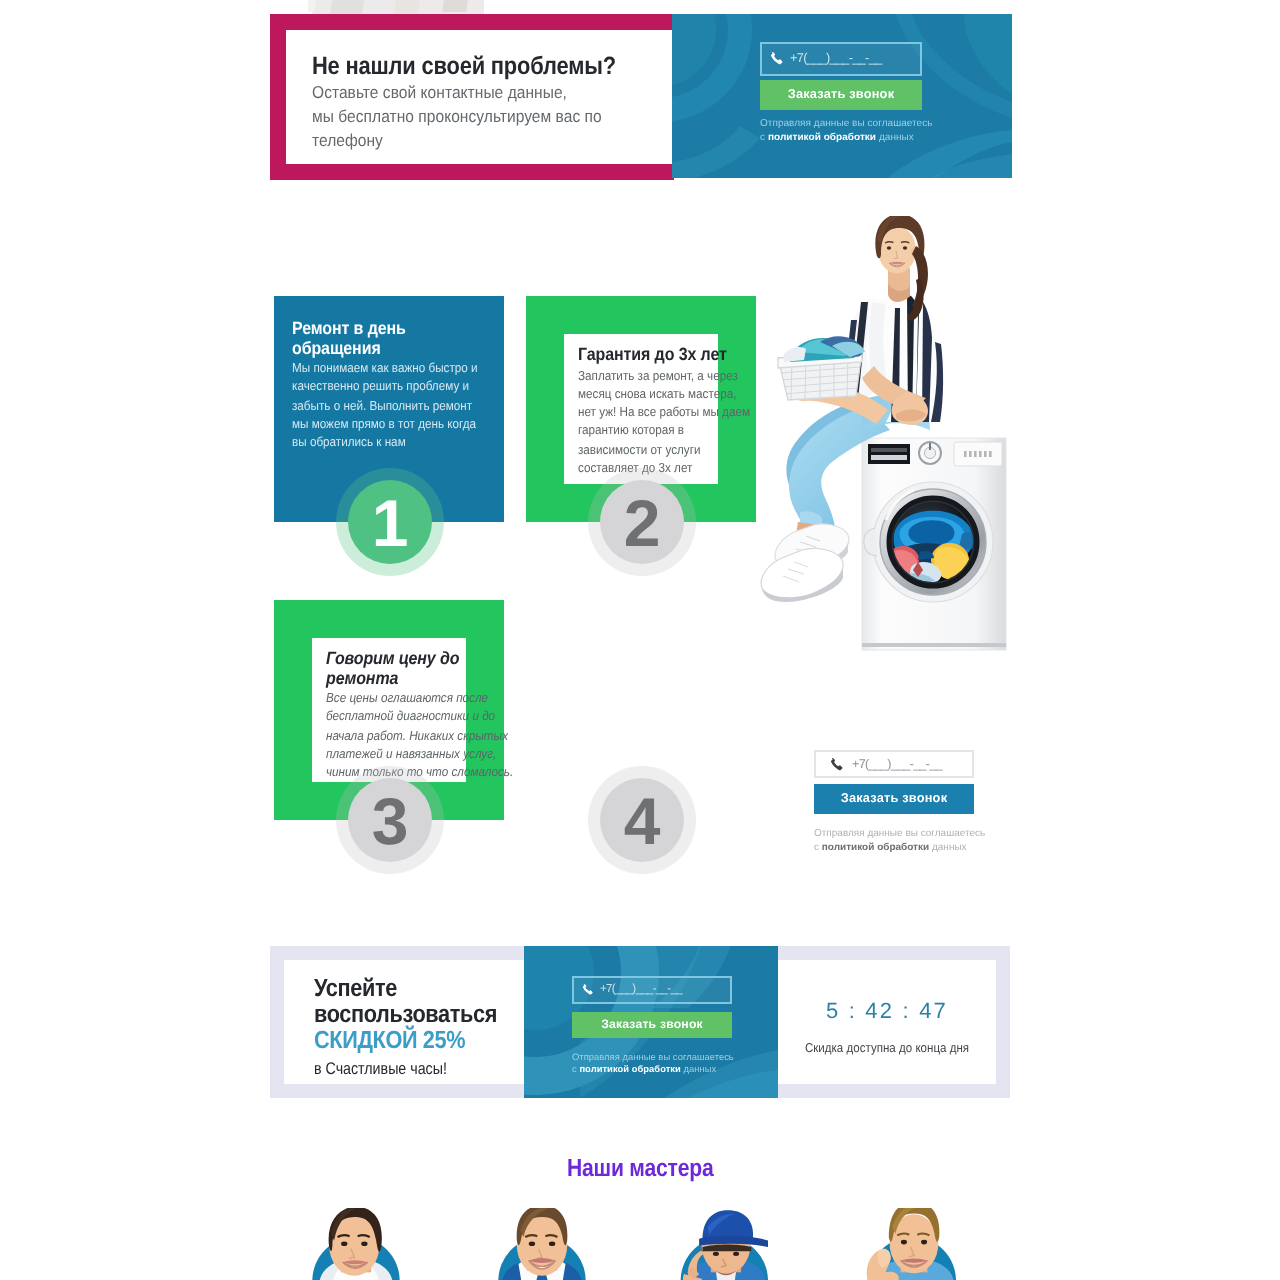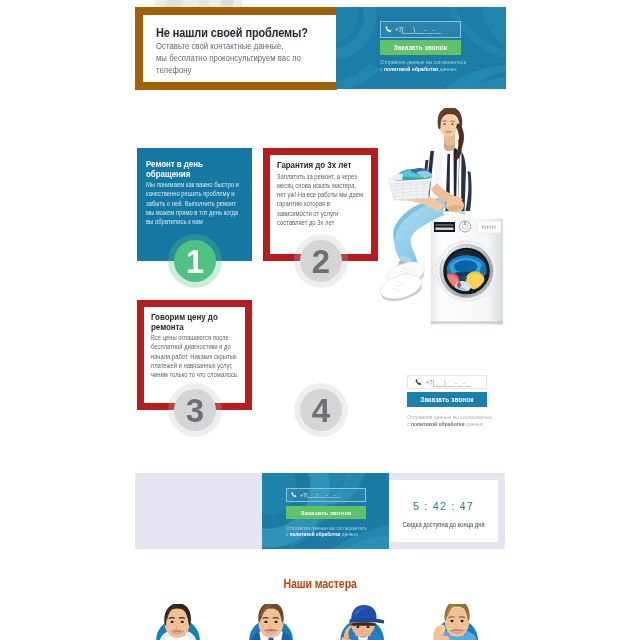--- a/index.html
+++ b/index.html
@@ -1,21 +1,21 @@
 <!DOCTYPE html>
 <html><head>
 <meta charset="utf-8">
 <style>
   html,body{margin:0;padding:0;}
   body{width:640px;height:640px;background:#fff;font-family:"Liberation Sans",sans-serif;overflow:hidden;position:relative;}
   .page{position:absolute;left:0;top:0;width:640px;height:640px;}
 
   
   #callback{position:absolute;left:135px;top:7px;width:370px;height:83px;}
-  #cb-left{position:absolute;left:0;top:0;width:202px;height:83px;background:#a16207;
+  #cb-left{position:absolute;left:0;top:0;width:202px;height:83px;background:#be185d;
            box-sizing:border-box;padding:8px 0 8px 8px;}
   #cb-left-inner{width:100%;height:100%;background:#fff;box-sizing:border-box;padding:11px 0 0 13px;}
   #cb-title{font-size:12.5px;font-weight:bold;color:#25282d;letter-spacing:-0.1px;line-height:14px;white-space:nowrap;
             transform:scaleX(0.875);transform-origin:left center;}
   #cb-sub{font-size:8.6px;color:#64696e;line-height:11.8px;margin-top:1px;letter-spacing:0.02px;width:200px;white-space:nowrap;
           transform:scaleX(0.905);transform-origin:left top;}
   #cb-right{position:absolute;left:201px;top:0;width:170px;height:82px;overflow:hidden;background:#1b7ba4;}
 
   
   .swoosh{position:absolute;pointer-events:none;}
@@ -29,21 +29,21 @@
   .pbtn.blue{background:#1b80ad;}
   .pconsent{font-size:5.0px;line-height:6.6px;color:#9fd0e4;letter-spacing:0.02px;white-space:nowrap;}
   .pconsent b{color:#fff;font-weight:bold;}
 
   
   #reasons-h{position:absolute;left:0;top:118px;width:640px;text-align:center;margin:0;line-height:14px;
              font-size:13.4px;font-weight:bold;color:#2b2f33;letter-spacing:-0.1px;}
   #reasons-h span{display:inline-block;transform:scaleX(0.87);}
   .card{position:absolute;box-sizing:border-box;}
   .card.teal{background:#1578a2;padding:12px 8px 0 9px;}
-  .card.plain{background:#b91c1c;padding:7px;}
+  .card.plain{background:#22c55e;padding:19px;}
   .card.plain .inner{width:100%;height:100%;background:#fff;box-sizing:border-box;padding:6px 2px 0 7px;}
   .c-title{font-size:8.9px;font-weight:bold;line-height:9.5px;letter-spacing:-0.05px;
            transform:scaleX(0.9);transform-origin:left top;width:120px;white-space:nowrap;}
   .c-text{font-size:6.5px;line-height:9.3px;margin-top:1px;letter-spacing:0.0px;
           transform:scaleX(0.9);transform-origin:left top;width:120px;white-space:nowrap;}
   .card.teal .c-title{color:#fff;}
   .card.teal .c-text{color:#d7e9f2;}
   .card.plain .c-title{color:#25282d;}
   .card.plain .c-text{color:#5e6468;}
 
@@ -81,21 +81,21 @@
   #hh-l4{font-size:8.4px;color:#25282d;line-height:10px;margin-top:2px;white-space:nowrap;
          transform:scaleX(0.85);transform-origin:left top;}
   #hh-form{position:absolute;left:127px;top:0;width:127px;height:76px;background:#1b7ba4;overflow:hidden;}
   #hh-timer{position:absolute;left:0;top:18px;width:109px;text-align:center;}
   #hh-time{font-size:11px;font-weight:normal;color:#2b80a6;letter-spacing:1.1px;line-height:16px;}
   #hh-cap{font-size:6.4px;color:#3f4449;margin-top:7px;letter-spacing:0.02px;white-space:nowrap;
           transform:scaleX(0.9);}
 
   
   #masters-h{position:absolute;left:0;top:578px;width:640px;text-align:center;margin:0;
-             font-size:12.4px;font-weight:bold;color:#c2410c;letter-spacing:-0.1px;line-height:13px;}
+             font-size:12.4px;font-weight:bold;color:#6d28d9;letter-spacing:-0.1px;line-height:13px;}
   #masters-h span{display:inline-block;transform:scaleX(0.85);}
   #masters-row{position:absolute;left:0;top:604px;width:640px;height:36px;overflow:hidden;}
   .master{position:absolute;top:0;}
 </style>
 </head>
 <body>
 
 <div class="page">
 
   <svg id="top-remnant" width="92" height="8" viewBox="0 0 92 8" style="position:absolute;left:152px;top:0;">
@@ -188,21 +188,21 @@
           <div>зависимости от услуги</div>
           <div>составляет до 3х лет</div>
         </div>
     </div>
   </div>
   <div class="numcircle gray" style="left:294px;top:234px;">
     <div class="disc"></div>
     <span>2</span>
   </div>
 
-  <div class="card plain" style="left:137px;top:300px;width:115px;height:110px;">
+  <div class="card plain" style="left:137px;top:300px;width:115px;height:110px;font-style:italic;">
     <div class="inner">
       <div class="c-title">
           <div>Говорим цену до</div>
           <div>ремонта</div>
         </div>
       <div class="c-text">
           <div>Все цены оглашаются после</div>
           <div>бесплатной диагностики и до</div>
           <div>начала работ. Никаких скрытых</div>
           <div>платежей и навязанных услуг,</div>
@@ -414,20 +414,30 @@
     <span>Заказать звонок</span>
   </div>
   <div id="disc-consent">
     <span>Отправляя данные вы соглашаетесь</span><br>
     <span>с</span>
     <b>политикой обработки</b>
     <span>данных</span>
   </div>
 
   <section id="happy">
+    <div id="hh-white-left">
+      <div id="hh-left">
+        <div id="hh-l1">
+          <span>Успейте</span><br>
+          <span>воспользоваться</span>
+        </div>
+        <div id="hh-l3">СКИДКОЙ 25%</div>
+        <div id="hh-l4">в Счастливые часы!</div>
+      </div>
+    </div>
 
     <div id="hh-white-right">
       <div id="hh-timer">
         <div id="hh-time">
           <span>5</span>
           <span>:</span>
           <span>42</span>
           <span>:</span>
           <span>47</span>
         </div>

